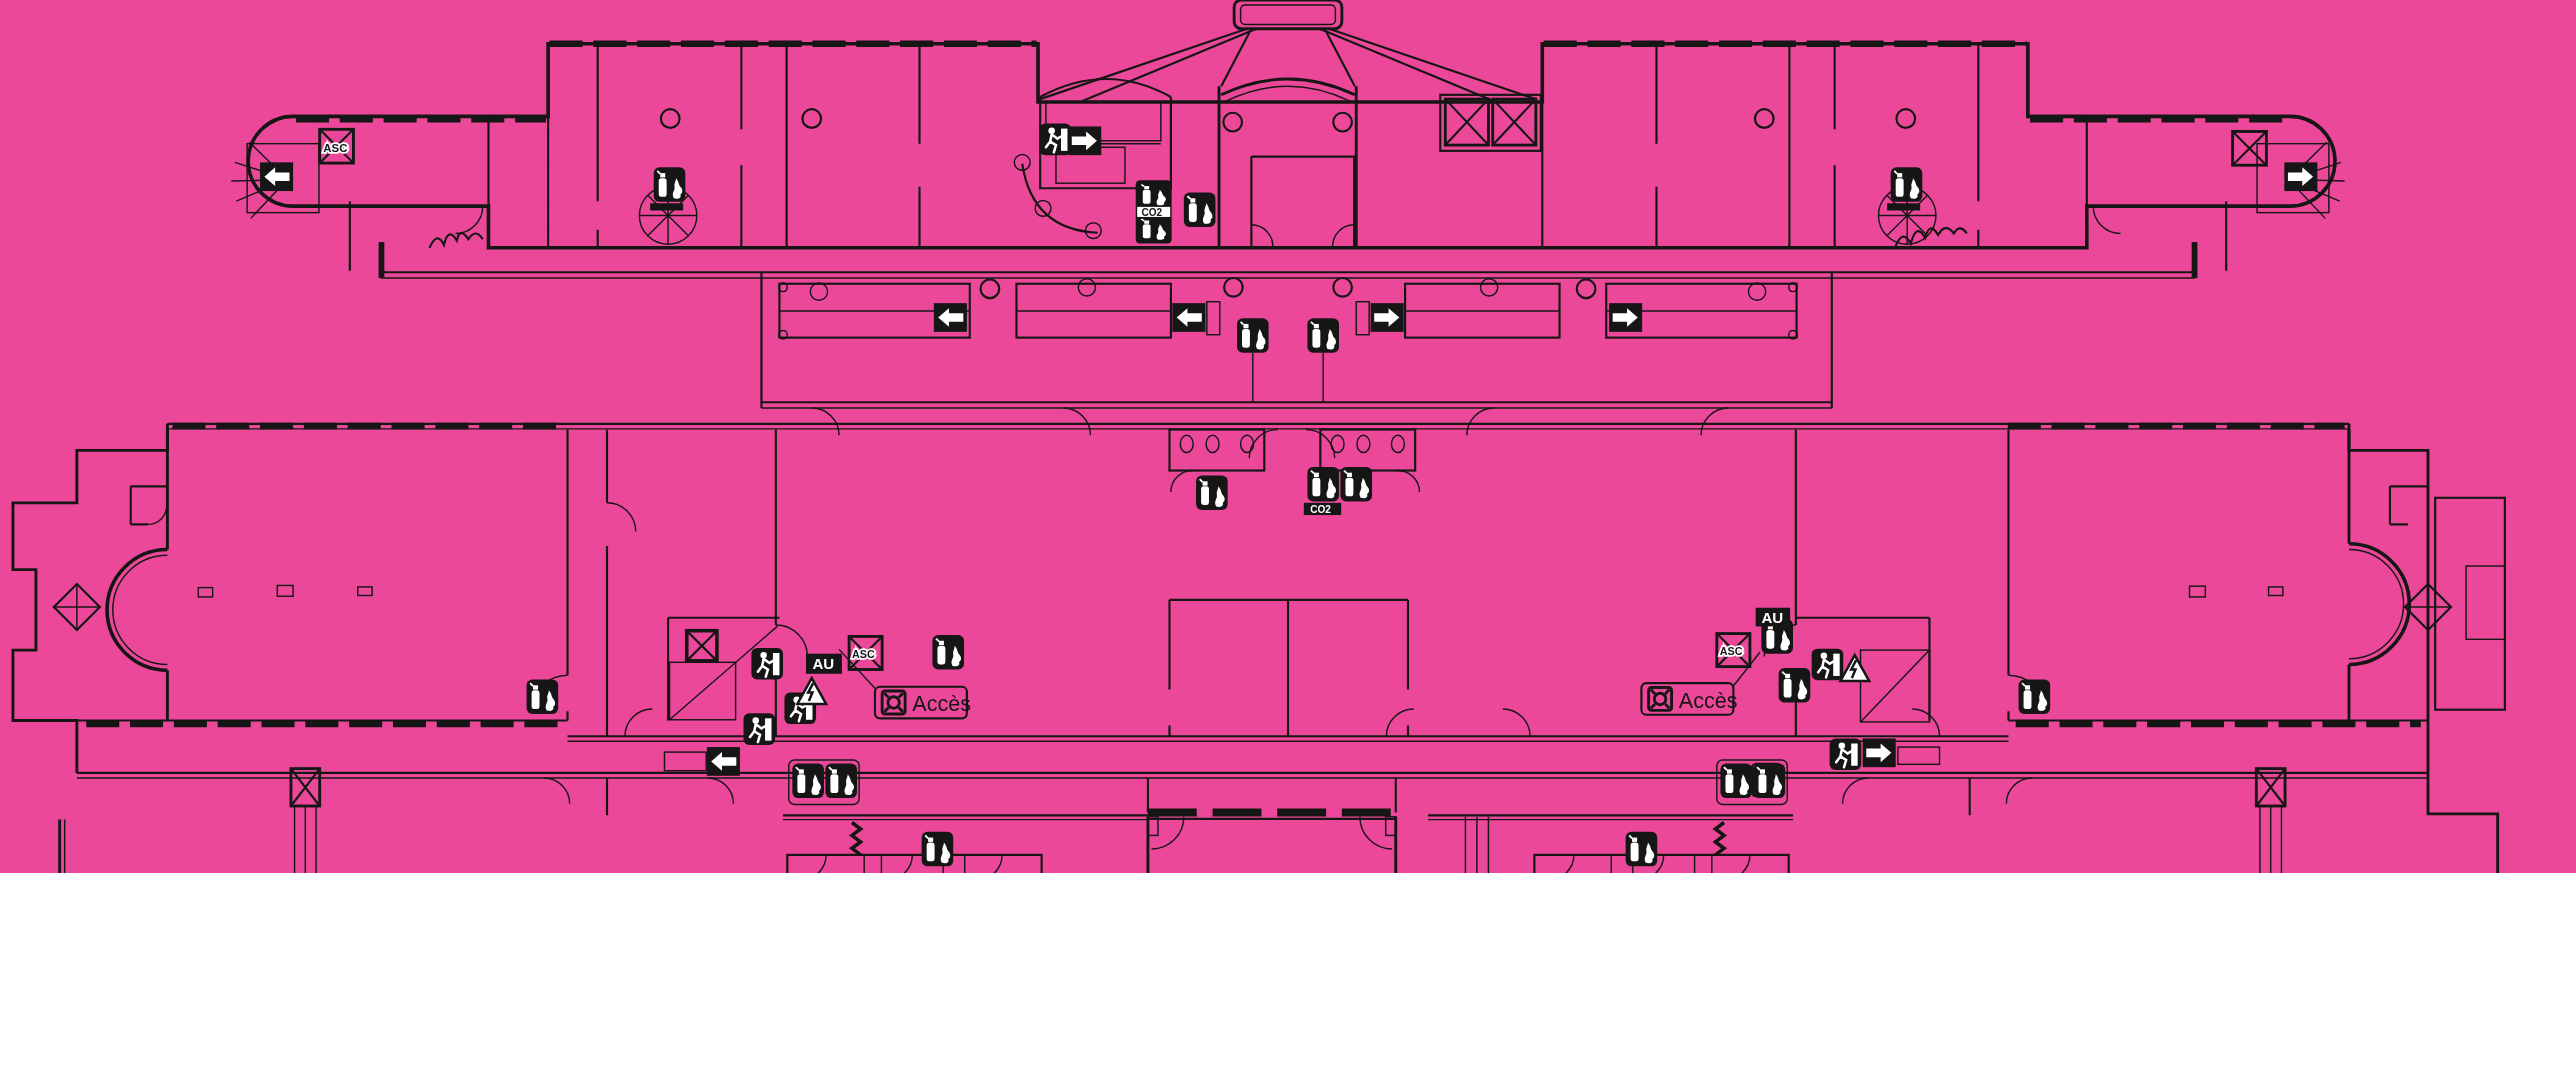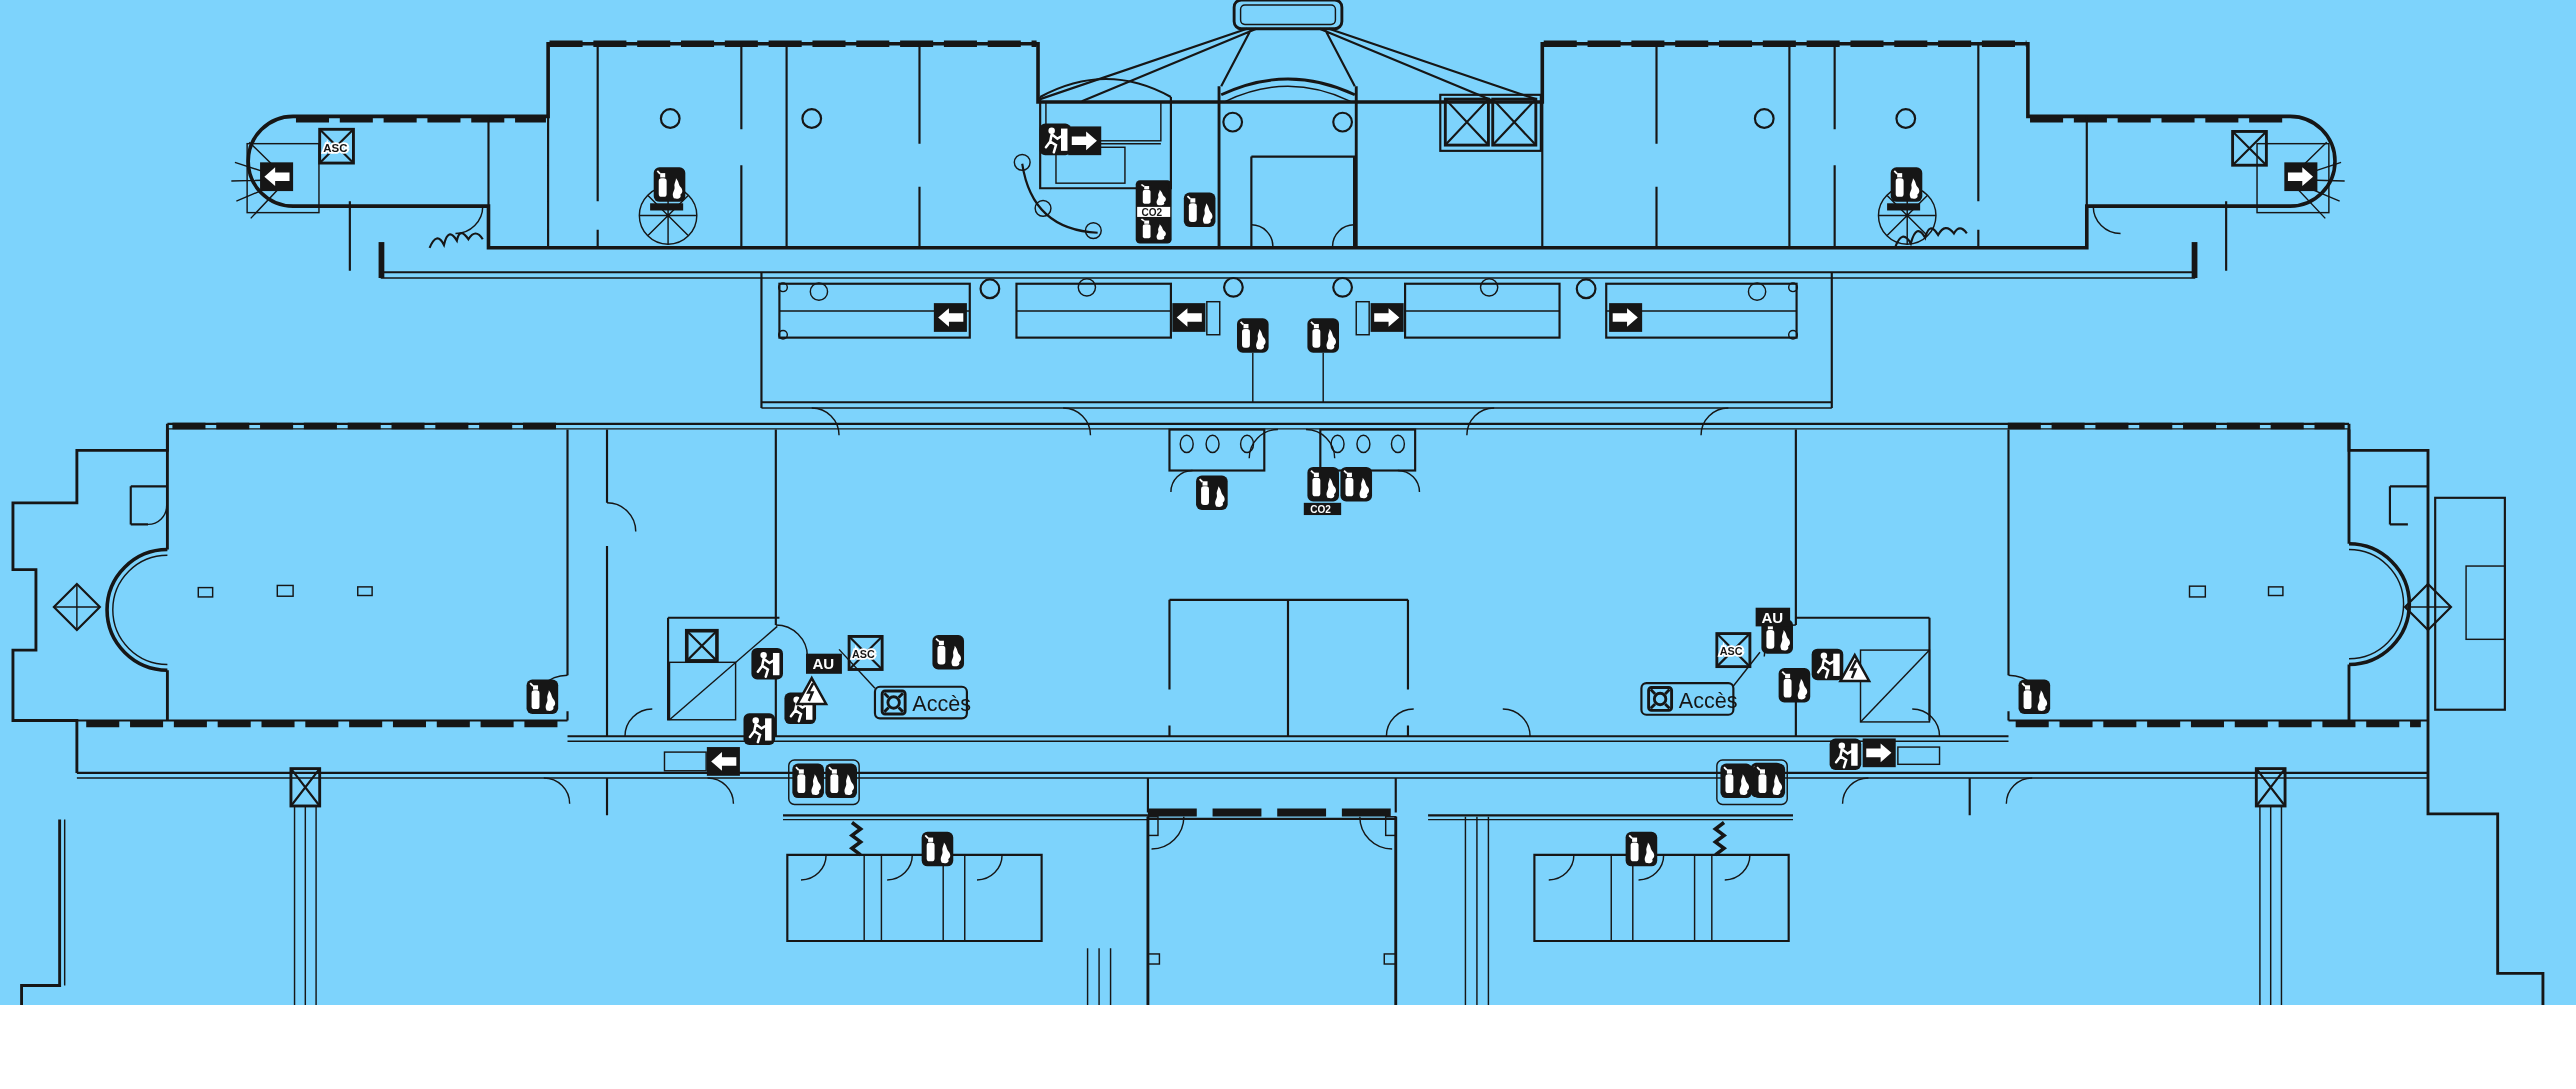--- a/index.html
+++ b/index.html
@@ -1,16 +1,16 @@
 <!DOCTYPE html>
 <html style="font-size:11.5px"><head>
 <meta charset="utf-8">
 <style>
   html,body{margin:0;padding:0;background:#fff;}
-  .stage{position:relative;width:2576px;height:1005px;background:#7dd3fc;overflow:hidden;}
+  .stage{position:relative;width:2576px;height:873px;background:#ec4899;overflow:hidden;}
   svg{display:block;}
   .w2{fill:none;stroke:#161616;stroke-width:2;}
   .w3{fill:none;stroke:#161616;stroke-width:3;}
   .w4{fill:none;stroke:#161616;stroke-width:4;}
   .w5{fill:none;stroke:#161616;stroke-width:5;}
   .w6{fill:none;stroke:#161616;stroke-width:6;}
   .blk{fill:#161616;stroke:none;}
   .winband{fill:none;stroke:#161616;stroke-width:9;stroke-dasharray:46 15;}
   .winband2{fill:none;stroke:#161616;stroke-width:11;stroke-dasharray:68 22;}
   .lbl{font-family:"Liberation Sans", sans-serif;fill:#161616;}

